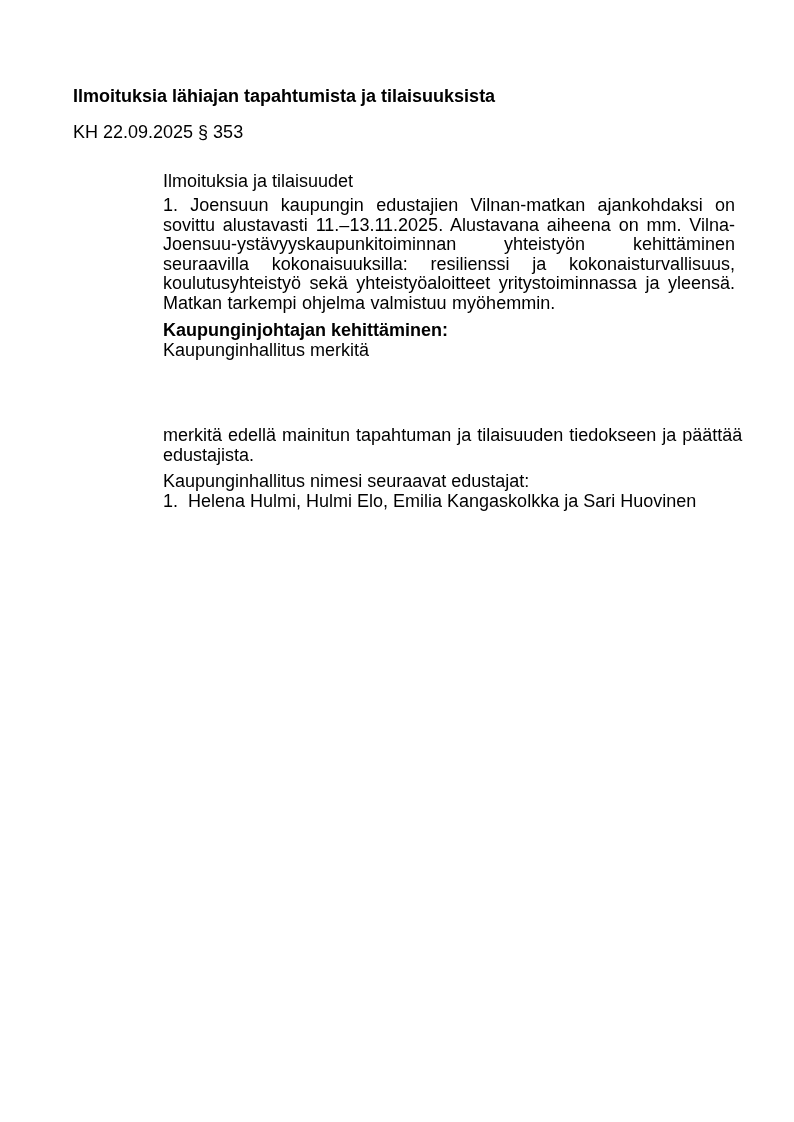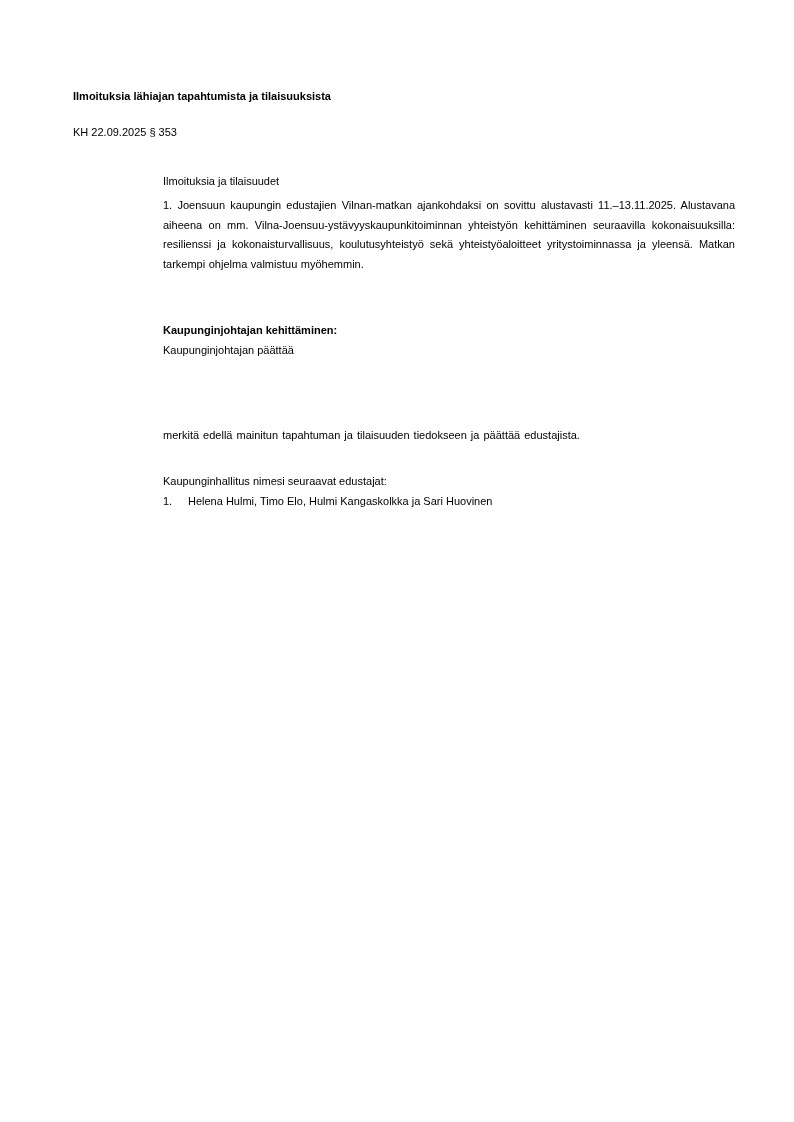--- a/index.html
+++ b/index.html
@@ -6,21 +6,21 @@
     margin: 0;
     padding: 0;
     background: #ffffff;
   }
   .page {
     position: relative;
     width: 794px;
     height: 1122px;
     background: #ffffff;
     font-family: "Liberation Sans", sans-serif;
-    font-size: 11px;
+    font-size: 18px;
     line-height: 19.6px;
     color: #000000;
     overflow: hidden;
   }
   .abs { position: absolute; }
   .bold { font-weight: bold; }
   .doc-title {
     left: 73px;
     top: 87px;
     font-weight: bold;
@@ -83,29 +83,29 @@
   <div class="abs doc-title">Ilmoituksia lähiajan tapahtumista ja tilaisuuksista</div>
 
   <div class="abs meeting-ref">KH 22.09.2025 § 353</div>
 
   <div class="abs section-heading">Ilmoituksia ja tilaisuudet</div>
 
   <div class="abs event-paragraph">1. Joensuun kaupungin edustajien Vilnan-matkan ajankohdaksi on sovittu alustavasti 11.–13.11.2025. Alustavana aiheena on mm. Vilna-Joensuu-ystävyyskaupunkitoiminnan yhteistyön kehittäminen seuraavilla kokonaisuuksilla: resilienssi ja kokonaisturvallisuus, koulutusyhteistyö sekä yhteistyöaloitteet yritystoiminnassa ja yleensä. Matkan tarkempi ohjelma valmistuu myöhemmin.</div>
 
   <div class="abs proposal-block">
     <div class="bold">Kaupunginjohtajan kehittäminen:</div>
-    <div>Kaupunginjohtajan päättää</div>
+    <div>Kaupunginhallitus merkitä</div>
   </div>
 
   <div class="abs proposal-text">merkitä edellä mainitun tapahtuman ja tilaisuuden tiedokseen ja päättää edustajista.</div>
 
   <div class="abs decision-block">
   </div>
 
   <div class="abs representatives-block">
     <div>Kaupunginhallitus nimesi seuraavat edustajat:</div>
     <div class="rep-item">
       <span class="rep-number">1.</span>
-      <span class="rep-names">Helena Hulmi, Timo Elo, Hulmi Kangaskolkka ja Sari Huovinen</span>
+      <span class="rep-names">Helena Hulmi, Hulmi Elo, Emilia Kangaskolkka ja Sari Huovinen</span>
     </div>
   </div>
 
 </div>
 
 </body></html>

